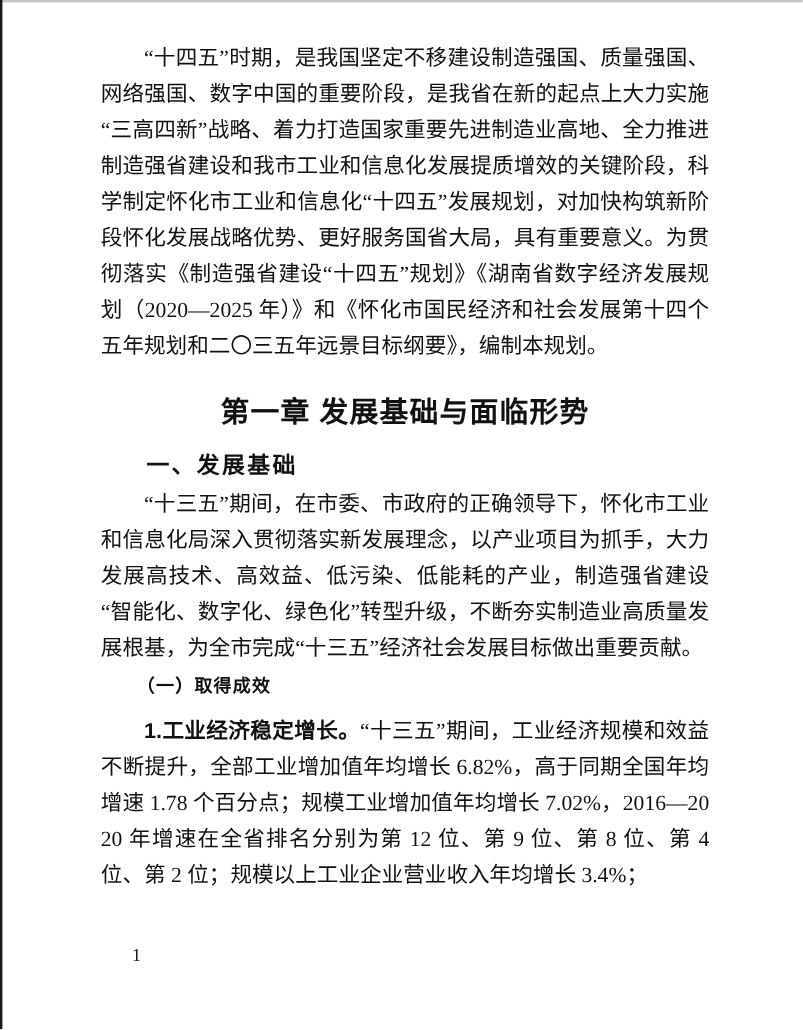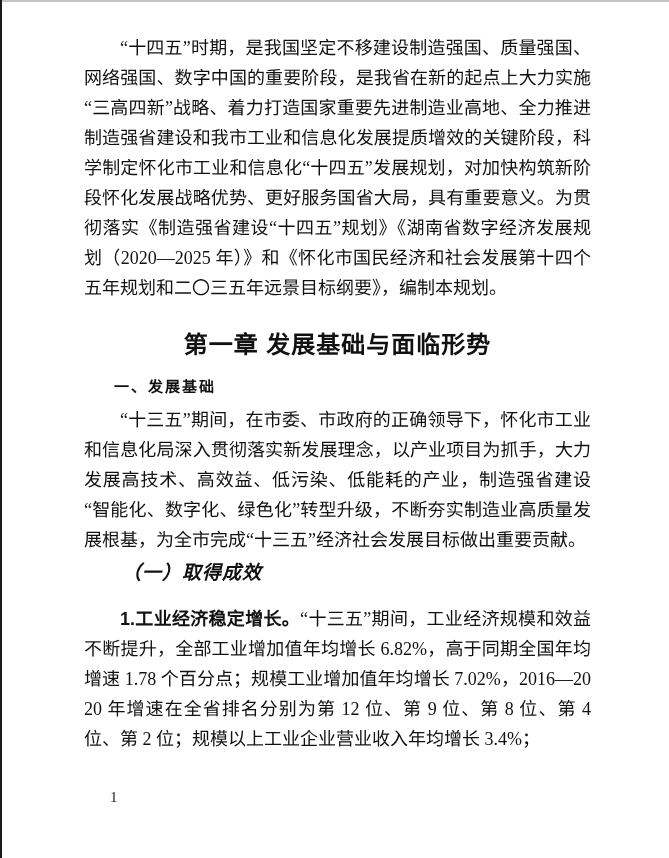--- a/index.html
+++ b/index.html
@@ -42,35 +42,33 @@
     margin: 26px 0 0 0;
     font-family: "Liberation Sans", "DejaVu Sans", sans-serif;
     font-weight: bold;
     font-size: 24px;
     line-height: 32px;
     text-align: center;
     letter-spacing: 1px;
   }
   .section-title {
     margin: 13px 0 0 0;
+    font-size: 19px;
+    line-height: 30px;
+    font-weight: bold;
+    padding-left: 2em;
+    letter-spacing: 2px;
+  }
+  .subsection-title {
+    margin: 3px 0 6px 0;
     font-size: 15px;
     line-height: 30px;
     font-weight: bold;
     padding-left: 2em;
-    letter-spacing: 2px;
-    font-family: Liberation Mono, monospace;
-  }
-  .subsection-title {
-    margin: 3px 0 16px 0;
-    font-size: 19px;
-    line-height: 30px;
-    font-weight: bold;
-    padding-left: 2em;
     letter-spacing: 1px;
-    font-style: italic;
   }
   .item-lead {
     font-family: "Liberation Sans", "DejaVu Sans", sans-serif;
     font-weight: bold;
   }
   .page-number {
     position: absolute;
     left: 110px;
     top: 788px;
     font-size: 15px;

